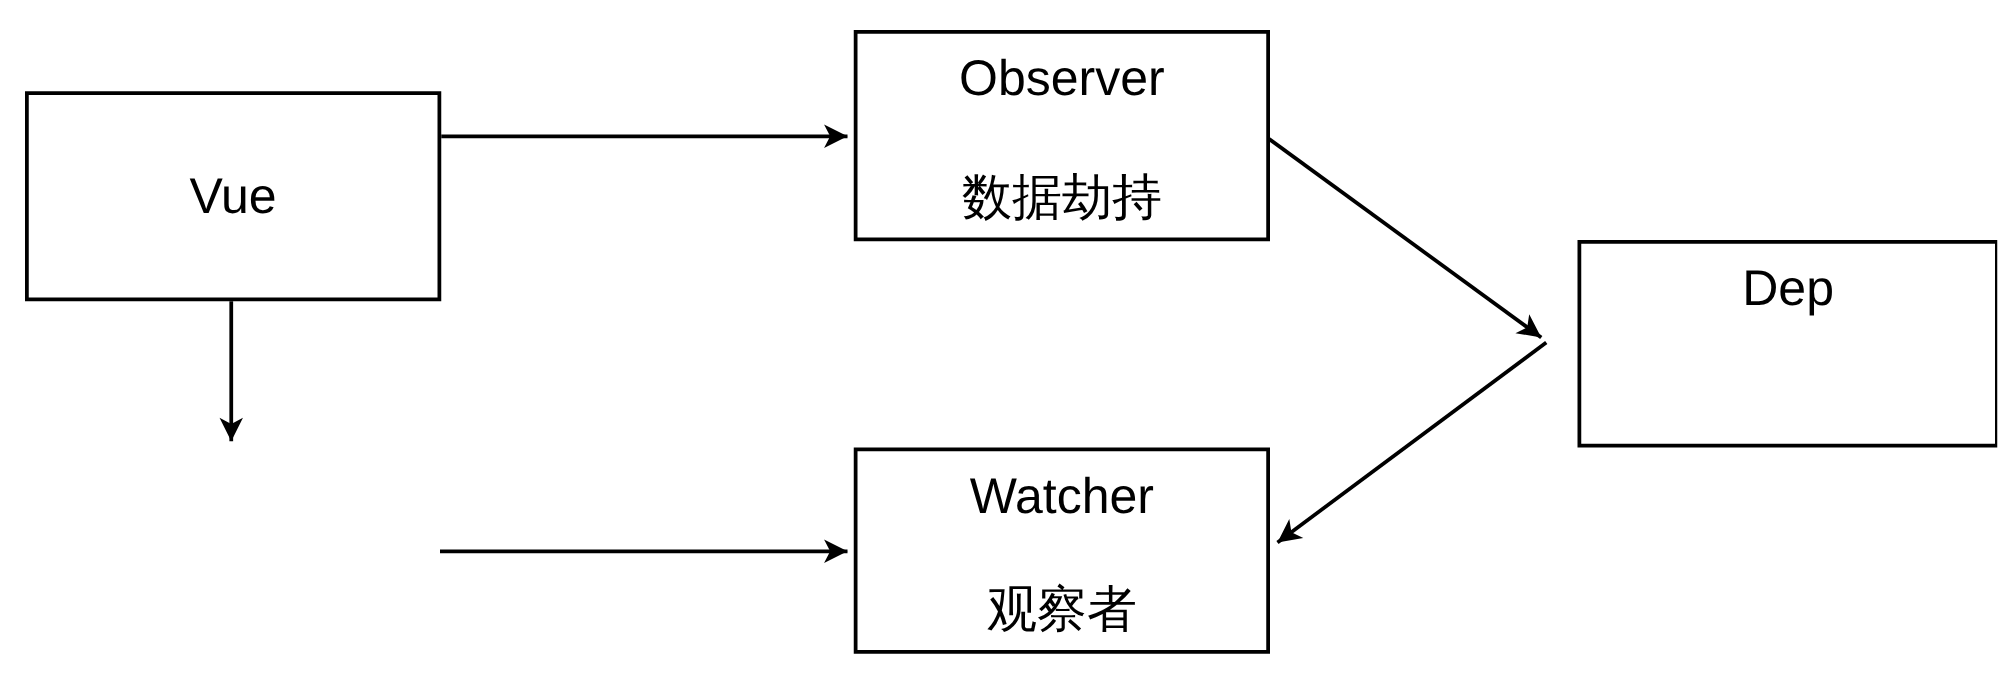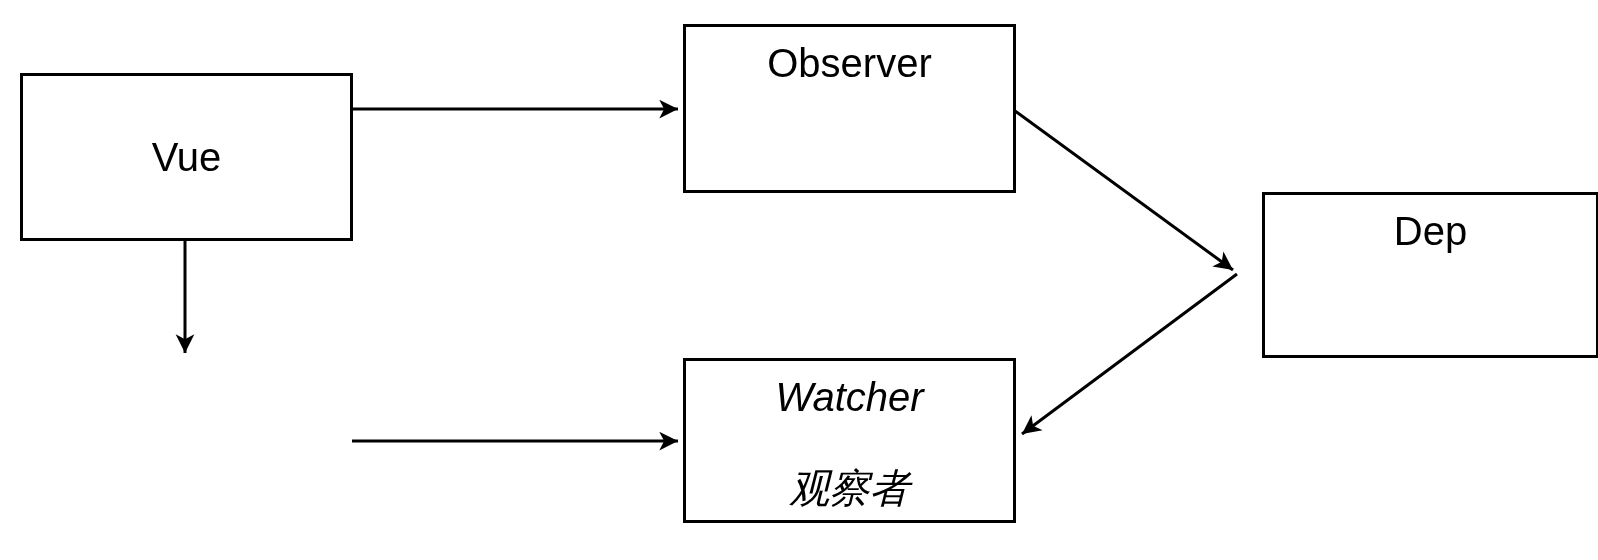--- a/index.html
+++ b/index.html
@@ -38,21 +38,21 @@
     line-height: 1.2;
   }
   .node.single {
     justify-content: center;
     padding: 0;
   }
   .node-vue      { left: 20px;   top: 25px;  width: 333px; height: 168px; margin-top: 48px; }
   .node-observer { left: 683px;  top: 24px;  width: 333px; height: 169px; }
   .node-dep      { left: 1237px; top: 192px; width: 337px; height: 166px; margin-left: 25px; }
   .node-compiler { left: 20px;   top: 359px; width: 333px; height: 165px; }
-  .node-watcher  { left: 683px;  top: 358px; width: 333px; height: 165px; font-style: italic; }
+  .node-watcher  { left: 683px;  top: 358px; width: 333px; height: 165px; }
   .node-title, .node-subtitle {
     white-space: nowrap;
   }
 </style>
 </head>
 <body>
 
 <div class="canvas">
 
   <svg class="arrow-layer" viewBox="0 0 1598 560" xmlns="http://www.w3.org/2000/svg">
@@ -67,20 +67,21 @@
     <line x1="352" y1="441" x2="678" y2="441" stroke="#000000" stroke-width="3" marker-end="url(#arrowhead)"></line>
     <line x1="1237" y1="274" x2="1022" y2="434" stroke="#000000" stroke-width="3" marker-end="url(#arrowhead)"></line>
   </svg>
 
   <div class="node node-vue single">
     <div class="node-title">Vue</div>
   </div>
 
   <div class="node node-observer">
     <div class="node-title">Observer</div>
+    <div class="node-subtitle">数据劫持</div>
   </div>
 
   <div class="node node-dep">
     <div class="node-title">Dep</div>
   </div>
 
 
   <div class="node node-watcher">
     <div class="node-title">Watcher</div>
     <div class="node-subtitle">观察者</div>

